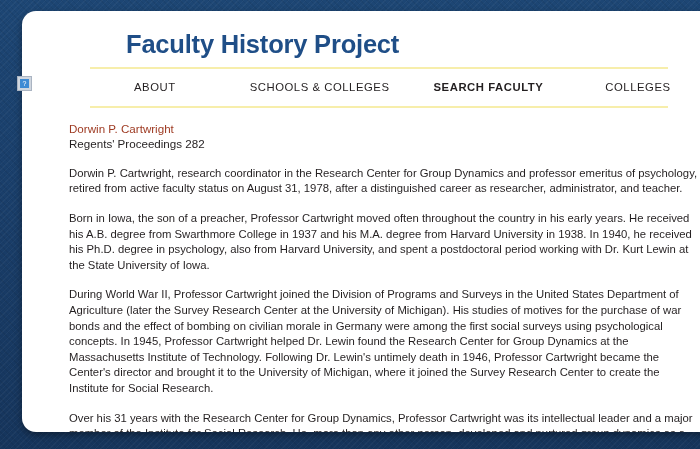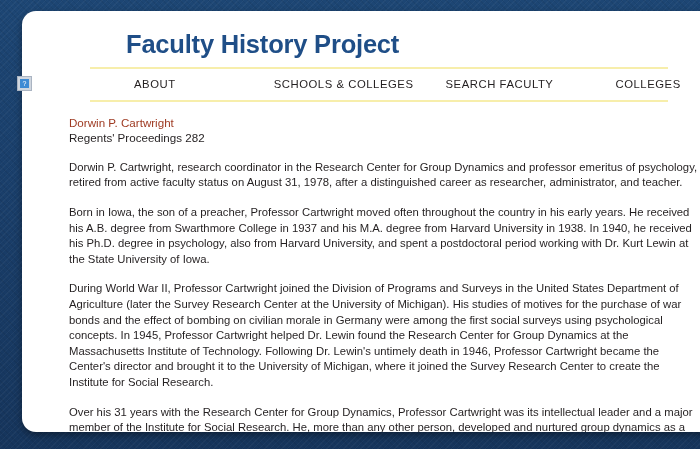--- a/index.html
+++ b/index.html
@@ -53,33 +53,33 @@
     background: #f7eeab;
     margin: 9px 18px 0 68px;
     width: 578px;
   }
 
   .nav {
     display: flex;
     align-items: center;
     margin: 0 18px 0 68px;
     width: 578px;
-    height: 30px;
+    height: 36px;
   }
   .nav-item {
     color: #231f20;
     font-size: 11.3px;
     letter-spacing: 0.55px;
     text-decoration: none;
     white-space: nowrap;
     cursor: pointer;
   }
   .nav-item:nth-child(1) { margin-left: 44px; }
-  .nav-item:nth-child(2) { margin-left: 98px; }
-  .nav-item:nth-child(3) { margin-left: 32px; }
+  .nav-item:nth-child(2) { margin-left: 74px; }
+  .nav-item:nth-child(3) { margin-left: 44px; font-weight: bold; }
   .nav-item:nth-child(4) { margin-left: 62px; }
 
   .rule-bottom {
     height: 2px;
     background: #f7eeab;
     margin: 1px 18px 0 68px;
     width: 578px;
   }
 
   

